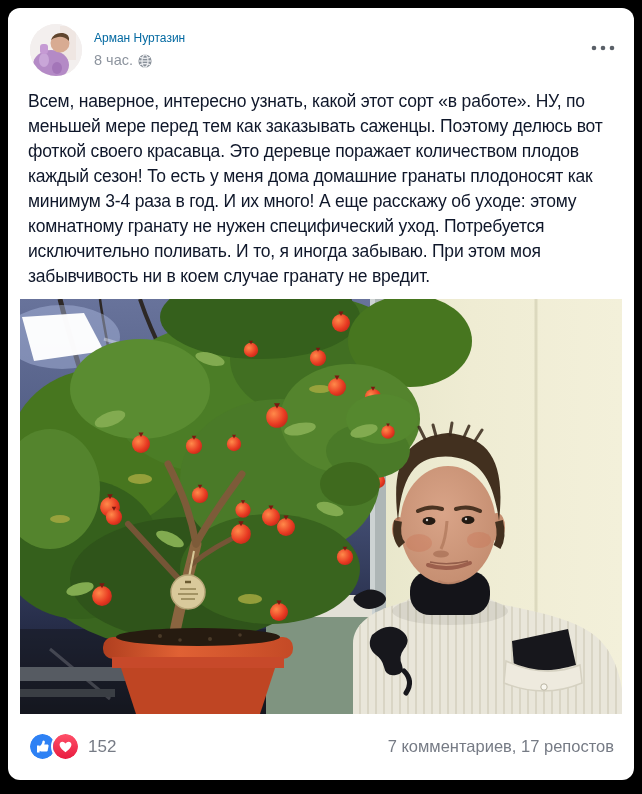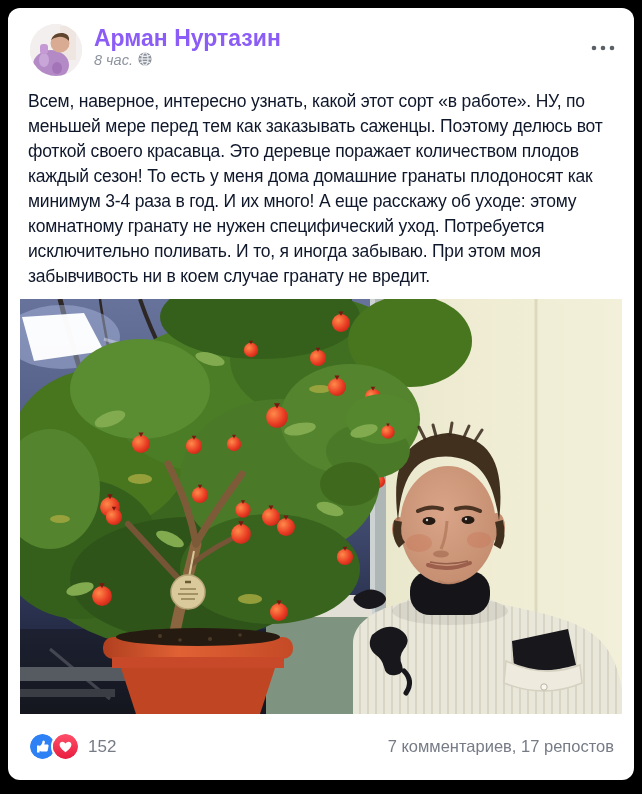--- a/index.html
+++ b/index.html
@@ -12,22 +12,22 @@
     background:#fff;border-radius:12px;box-shadow:0 1px 3px rgba(0,0,0,.4);
     overflow:hidden;
   }
   
   .header{display:flex;align-items:flex-start;padding:16px 16px 0 22px;}
   .avatar{
     width:52px;height:52px;border-radius:50%;overflow:hidden;flex:0 0 52px;
     background:#f2eeee;cursor:pointer;
   }
   .head-meta{flex:1;margin-left:12px;padding-top:4px;}
-  .author{font-size:23px;font-weight:700;color:#8b5cf6;line-height:20px;cursor:pointer;}
-  .subrow{display:flex;align-items:flex-start;gap:5px;margin-top:4px;font-style:italic;}
+  .author{font-size:12px;font-weight:400;color:#0369a1;line-height:20px;cursor:pointer;}
+  .subrow{display:flex;align-items:flex-end;gap:5px;margin-top:4px;}
   .timestamp{font-size:14.5px;color:#8d949e;cursor:pointer;}
   .menu-btn{padding:6px 2px;cursor:pointer;margin-top:8px;}
   
   .post-text{
     padding:0 20px;margin-top:13px;font-size:17.5px;line-height:25px;
     color:#0f172a;letter-spacing:-0.2px;
   }
   
   .photo-wrap{margin:10px 12px 0 12px;width:602px;height:415px;cursor:pointer;line-height:0;}
   

